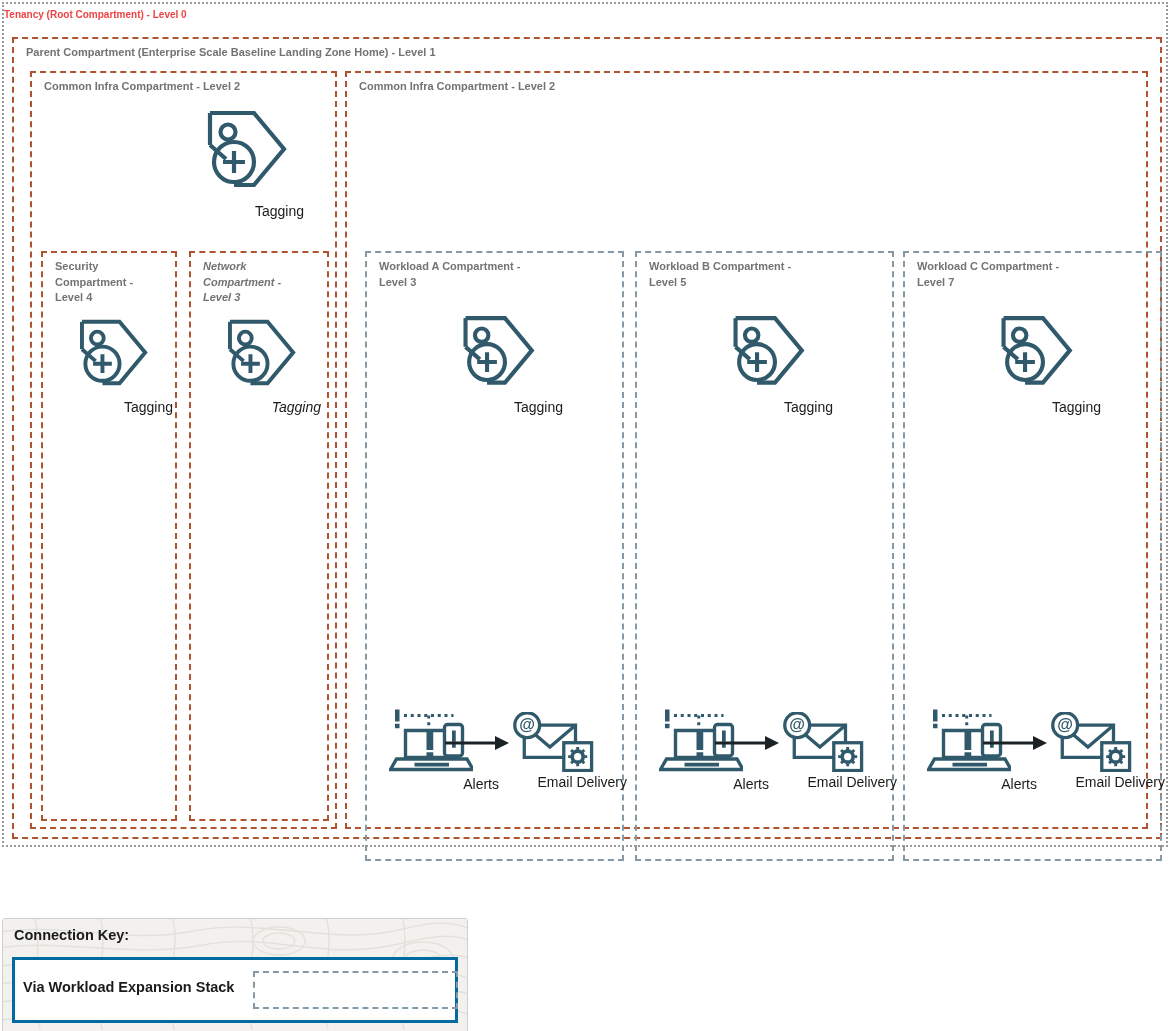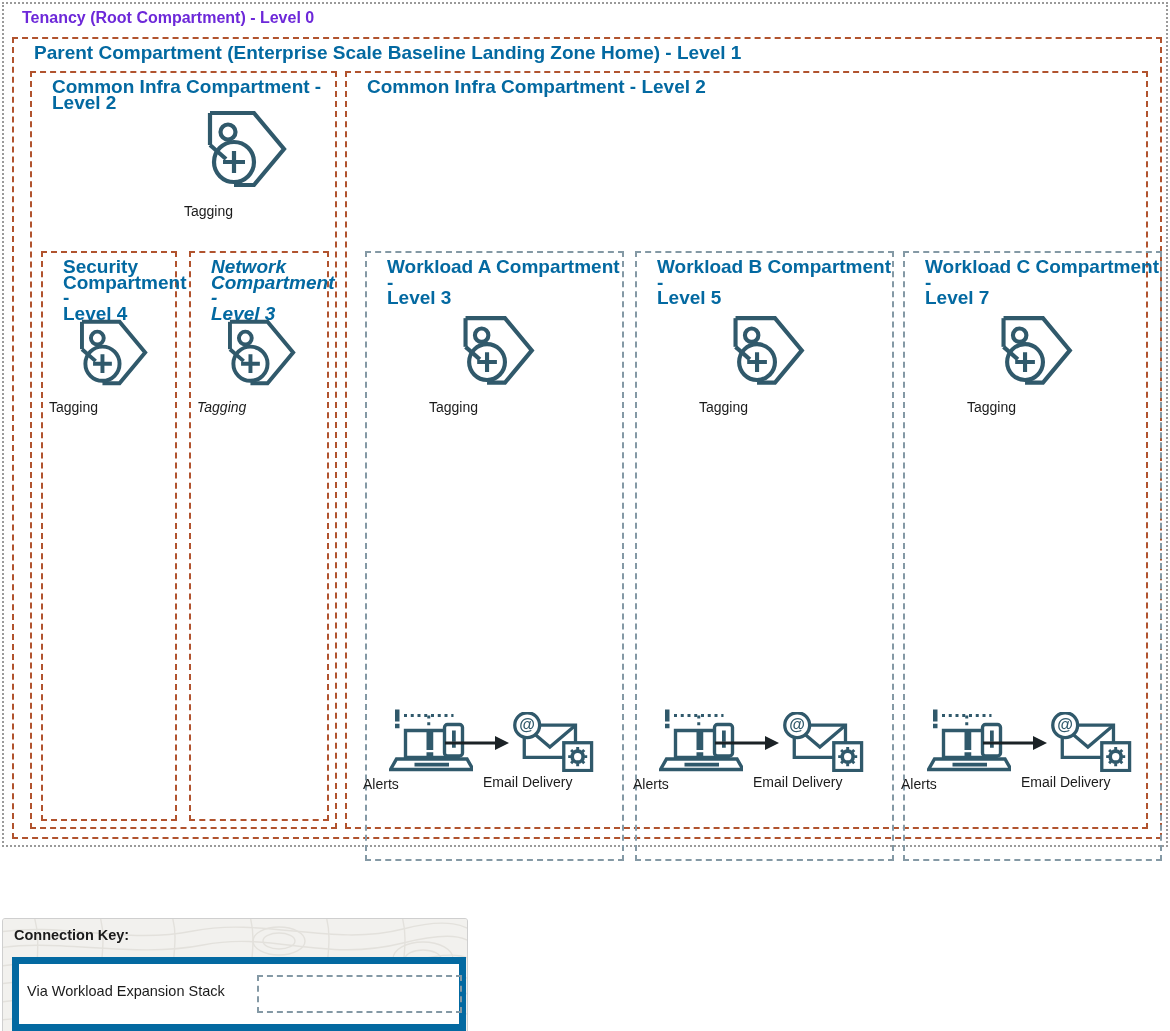--- a/index.html
+++ b/index.html
@@ -18,33 +18,33 @@
   
   .abs { position: absolute; box-sizing: border-box; }
 
   
   #tenancy {
     left: 2px; top: 2px; width: 1166px; height: 845px;
     border: 2px dotted #9a9a9a;
     background: #ffffff;
   }
   #tenancy-label {
-    position: absolute; left: 18px; top: 5px;
-    font-size: 16px; font-weight: bold; color: #6d28d9;
+    position: absolute; left: 0; top: 5px;
+    font-size: 10px; font-weight: bold; color: #ef4444;
     white-space: nowrap;
   }
 
   
   #parent-comp {
     left: 8px; top: 33px; width: 1150px; height: 802px;
     border: 2px dashed #b1532e;
   }
   .comp-label {
-    position: absolute; left: 20px; top: 6px;
-    font-size: 19px; font-weight: bold; color: #0369a1;
+    position: absolute; left: 12px; top: 6px;
+    font-size: 11px; font-weight: bold; color: #737373;
     line-height: 15.5px;
     white-space: pre-line;
   }
 
   
   #infra-left {
     left: 16px; top: 32px; width: 307px; height: 758px;
     border: 2px dashed #b1532e;
   }
   #infra-right {
@@ -66,21 +66,21 @@
     top: 178px; width: 259px; height: 610px;
     border: 2px dashed #8499a5;
   }
   #workload-a { left: 18px; }
   #workload-b { left: 288px; }
   #workload-c { left: 556px; }
 
   
   .icon-group {
     position: absolute;
-    text-align: left;
+    text-align: right;
   }
   .icon-caption {
     font-size: 14px;
     color: #1b1b1b;
     margin-top: 2px;
     font-family: "Liberation Sans", sans-serif;
     white-space: nowrap;
   }
   .icon-svg { display: block; margin: 0 auto; }
 
@@ -102,22 +102,23 @@
   }
   #conn-key-title {
     position: absolute; left: 11px; top: 8px;
     font-size: 14.5px; font-weight: bold; color: #1b1b1b;
     z-index: 2;
   }
   #conn-key-row {
     position: absolute; left: 9px; top: 38px;
     width: 440px; height: 60px;
     background: #ffffff;
-    border: 7px solid #0369a1;
+    border: 3px solid #0369a1;
     z-index: 2;
+    font-weight: bold;
   }
   #conn-key-text {
     position: absolute; left: 8px; top: 19px;
     font-size: 14.5px; color: #1b1b1b;
     white-space: nowrap;
   }
   #conn-key-swatch {
     position: absolute; left: 238px; top: 11px;
     width: 205px; height: 38px;
     border: 2px dashed #8499a5;

